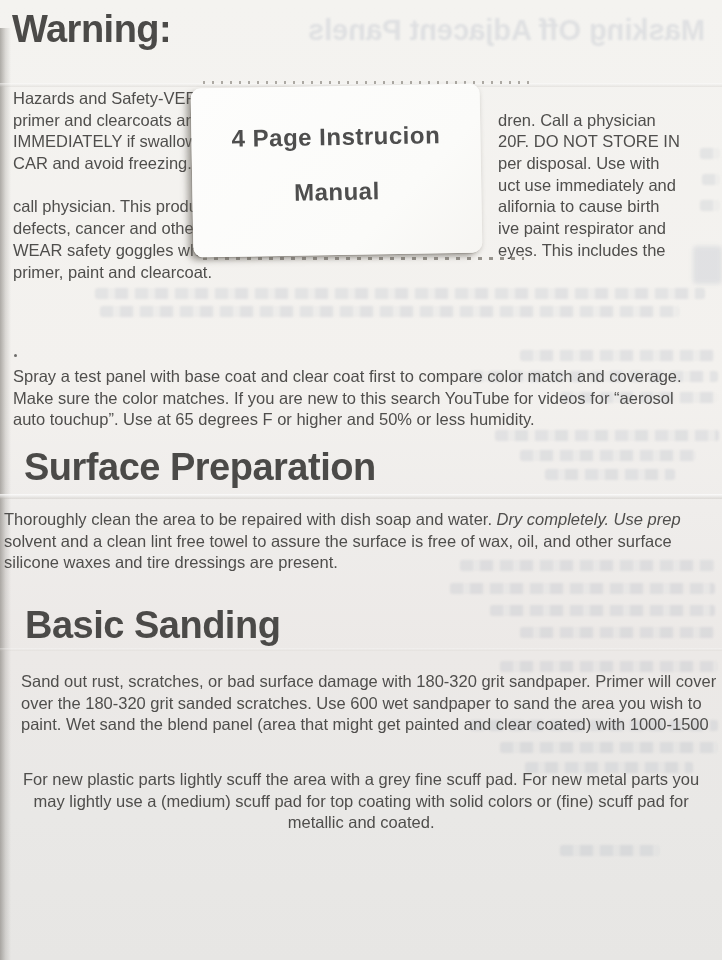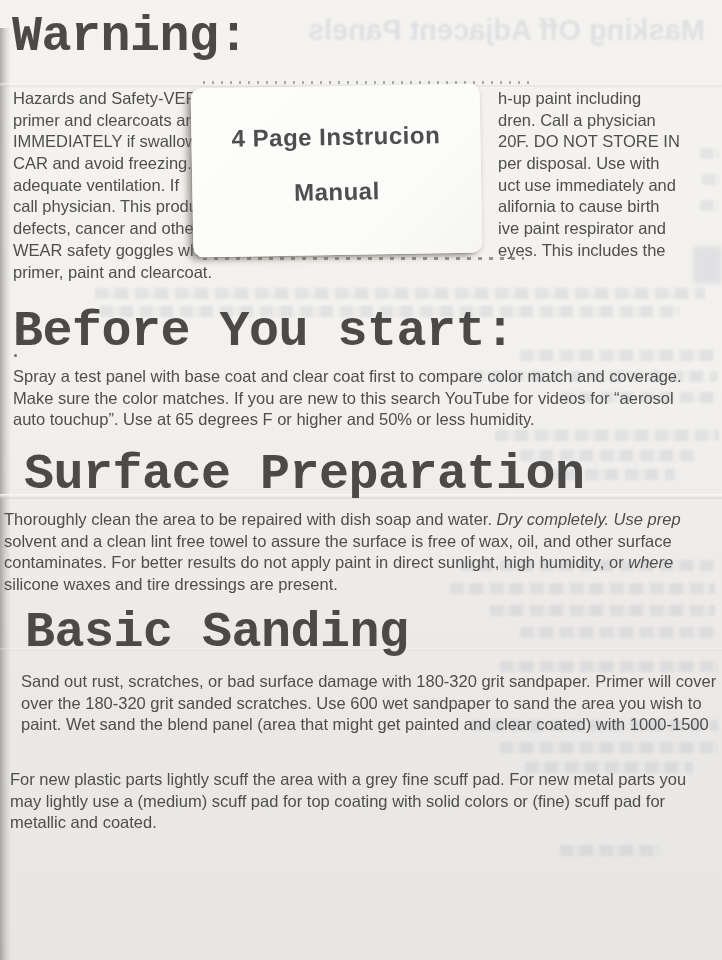--- a/index.html
+++ b/index.html
@@ -16,22 +16,22 @@
     background:linear-gradient(to right,rgba(115,111,105,0.55),rgba(115,111,105,0.20) 50%,rgba(115,111,105,0) 100%);
   }
   
   .crease{position:absolute;left:0;right:0;}
   .crease.c1{top:83px;height:4px;background:linear-gradient(to bottom,rgba(255,255,255,0.55),rgba(176,171,164,0.22));}
   .crease.c2{top:494px;height:5px;background:linear-gradient(to bottom,rgba(255,255,255,0.8),rgba(168,163,156,0.28));}
   .crease.c3{top:648px;height:3px;background:linear-gradient(to bottom,rgba(255,255,255,0.35),rgba(168,163,156,0.12));}
 
   h1{
     position:absolute;margin:0;
-    font-size:50px;font-weight:bold;color:#4b4a48;
-    letter-spacing:-0.5px;white-space:nowrap;font-family:Liberation Mono, monospace;
+    font-size:38px;font-weight:bold;color:#4b4a48;
+    letter-spacing:-0.5px;white-space:nowrap;
   }
   .para{position:absolute;font-size:16.5px;color:#4f4e4c;}
   .para .ln{position:relative;height:21.7px;line-height:21.7px;white-space:nowrap;}
   .rfrag{position:absolute;left:485px;top:0;white-space:nowrap;}
   .it{font-style:italic;}
 
   
   .ghost-head{
     position:absolute;left:308px;top:14px;
     font-size:29px;font-weight:bold;white-space:nowrap;
@@ -108,60 +108,58 @@
   <div class="gbar" style="left:520px;top:627px;width:195px;"></div>
   <div class="gbar" style="left:500px;top:661px;width:218px;"></div>
   <div class="gbar" style="left:470px;top:720px;width:248px;"></div>
   <div class="gbar" style="left:500px;top:742px;width:218px;"></div>
   <div class="gbar" style="left:525px;top:762px;width:168px;"></div>
   <div class="gbar" style="left:560px;top:845px;width:100px;"></div>
 
   <h1 style="left:12px;top:8px;">Warning:</h1>
 
   <div class="para" style="left:13px;top:88px;">
-    <div class="ln"><span>Hazards and Safety-VERY</span><span class="rfrag">h-up paint including</span></div>
+    <div class="ln"><span>Hazards and Safety-VERY</span></div>
     <div class="ln"><span>primer and clearcoats ar</span><span class="rfrag">dren. Call a physician</span></div>
     <div class="ln"><span>IMMEDIATELY if swallow</span><span class="rfrag">20F. DO NOT STORE IN</span></div>
     <div class="ln"><span>CAR and avoid freezing.</span><span class="rfrag">per disposal. Use with</span></div>
-    <div class="ln"><span>adequate ventilation. If</span><span class="rfrag">uct use immediately and</span></div>
+    <div class="ln"><span class="rfrag">uct use immediately and</span></div>
     <div class="ln"><span>call physician. This produ</span><span class="rfrag">alifornia to cause birth</span></div>
     <div class="ln"><span>defects, cancer and othe</span><span class="rfrag">ive paint respirator and</span></div>
     <div class="ln"><span>WEAR safety goggles wh</span><span class="rfrag">eyes. This includes the</span></div>
     <div class="ln"><span>primer, paint and clearcoat.</span></div>
   </div>
 
   <div class="perf top"></div>
   <div class="perf bottom"></div>
   <div class="sticker">
     <div class="stxt">4 Page Instrucion</div>
     <div class="stxt">Manual</div>
   </div>
 
-  <h1 style="left:13px;top:303px;">Before You start:</h1>
   <div class="stray-dot"></div>
   <div class="para" style="left:13px;top:366px;">
     <div class="ln">Spray a test panel with base coat and clear coat first to compare color match and coverage.</div>
     <div class="ln">Make sure the color matches.  If you are new to this search YouTube for videos for “aerosol</div>
     <div class="ln">auto touchup”.  Use at 65 degrees F or higher and 50% or less humidity.</div>
   </div>
 
   <h1 style="left:13px;top:446px;margin-left:11px;">Surface Preparation</h1>
   <div class="para" style="left:4px;top:509px;">
     <div class="ln"><span>Thoroughly clean the area to be repaired with dish soap and water.  </span><span class="it">Dry completely. Use prep</span></div>
     <div class="ln">solvent and a clean lint free towel to assure the surface is free of wax, oil, and other surface</div>
-    <div class="ln"><span>contaminates. For better results do not apply paint in direct sunlight, high humidity, or </span><span class="it">where</span></div>
     <div class="ln">silicone waxes and tire dressings are present.</div>
   </div>
 
   <h1 style="left:25px;top:604px;">Basic Sanding</h1>
   <div class="para" style="left:21px;top:671px;">
     <div class="ln">Sand out rust, scratches, or bad surface damage with 180-320 grit sandpaper. Primer will cover</div>
     <div class="ln">over the 180-320 grit sanded scratches. Use 600 wet sandpaper to sand the area you wish to</div>
     <div class="ln">paint. Wet sand the blend panel (area that might get painted and clear coated) with 1000-1500</div>
   </div>
 
-  <div class="para" style="left:10px;top:769px;">
+  <div class="para" style="left:23px;top:769px;text-align:center;">
     <div class="ln">For new plastic parts lightly scuff the area with a grey fine scuff pad. For new metal parts you</div>
     <div class="ln">may lightly use a (medium) scuff pad for top coating with solid colors or (fine) scuff pad for</div>
     <div class="ln">metallic and coated.</div>
   </div>
 
 </div>
 
 </body></html>

